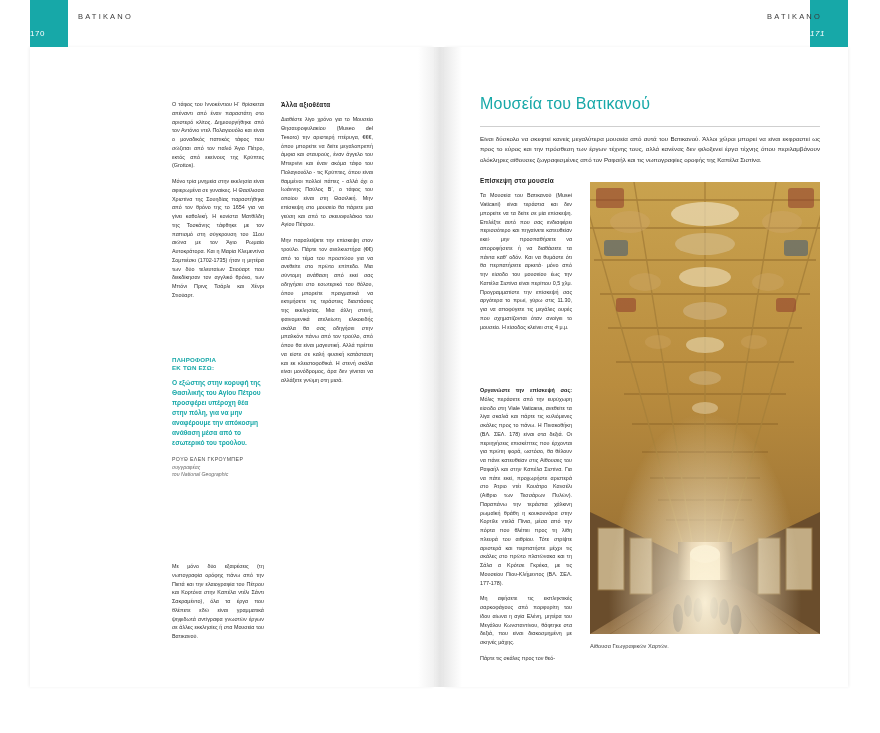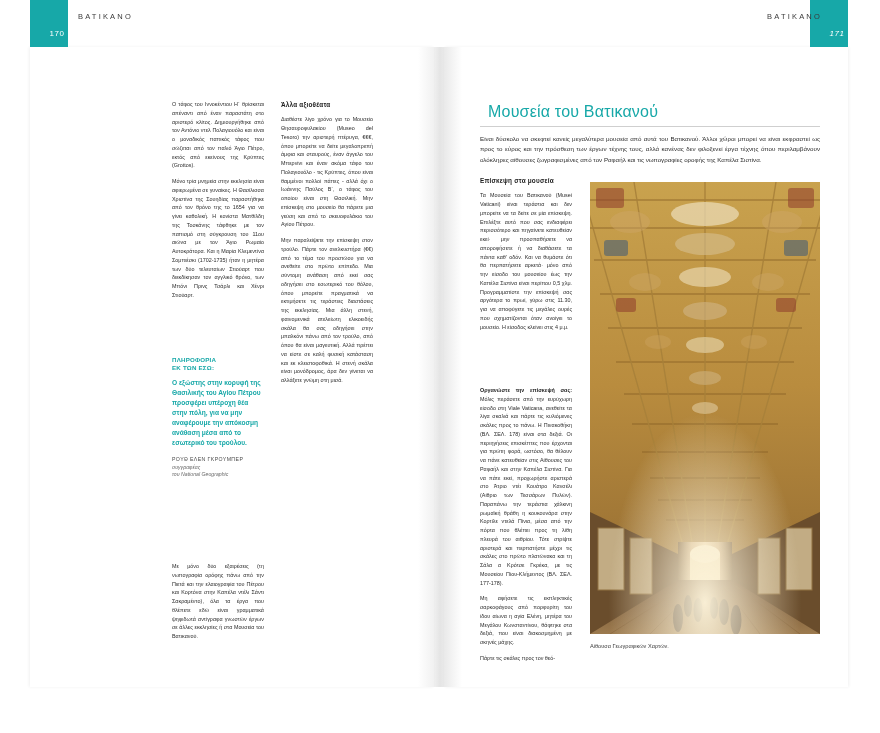--- a/index.html
+++ b/index.html
@@ -65,24 +65,22 @@
     color: #ffffff;
     font-size: 8px;
     letter-spacing: 0.5px;
   }
   .folio-tab.left { left: 30px; }
   .folio-tab.right { left: 810px; font-style: italic; }
   .folio-num {
     position: absolute;
     bottom: 9px;
     width: 100%;
-    text-align: center;
     font-size: 8px;
     color: #ffffff;
-    padding-left: 8px;
   }
   .running-head {
     position: absolute;
     top: 12px;
     font-size: 7.5px;
     letter-spacing: 2.2px;
     color: #3a3a3a;
   }
   .running-head.left { left: 78px; }
   .running-head.right { right: 58px; text-align: right; }
@@ -141,21 +139,21 @@
 
   
   .chapter-title {
     position: absolute;
     left: 480px;
     top: 95px;
     font-size: 16px;
     color: #17a8a8;
     letter-spacing: 0.2px;
     font-weight: normal;
-    margin: 8px;
+    margin: 0;
   }
   .chapter-rule {
     position: absolute;
     left: 480px;
     top: 126px;
     width: 340px;
     height: 1px;
     background: #cfcfcf;
   }
   .deck {

